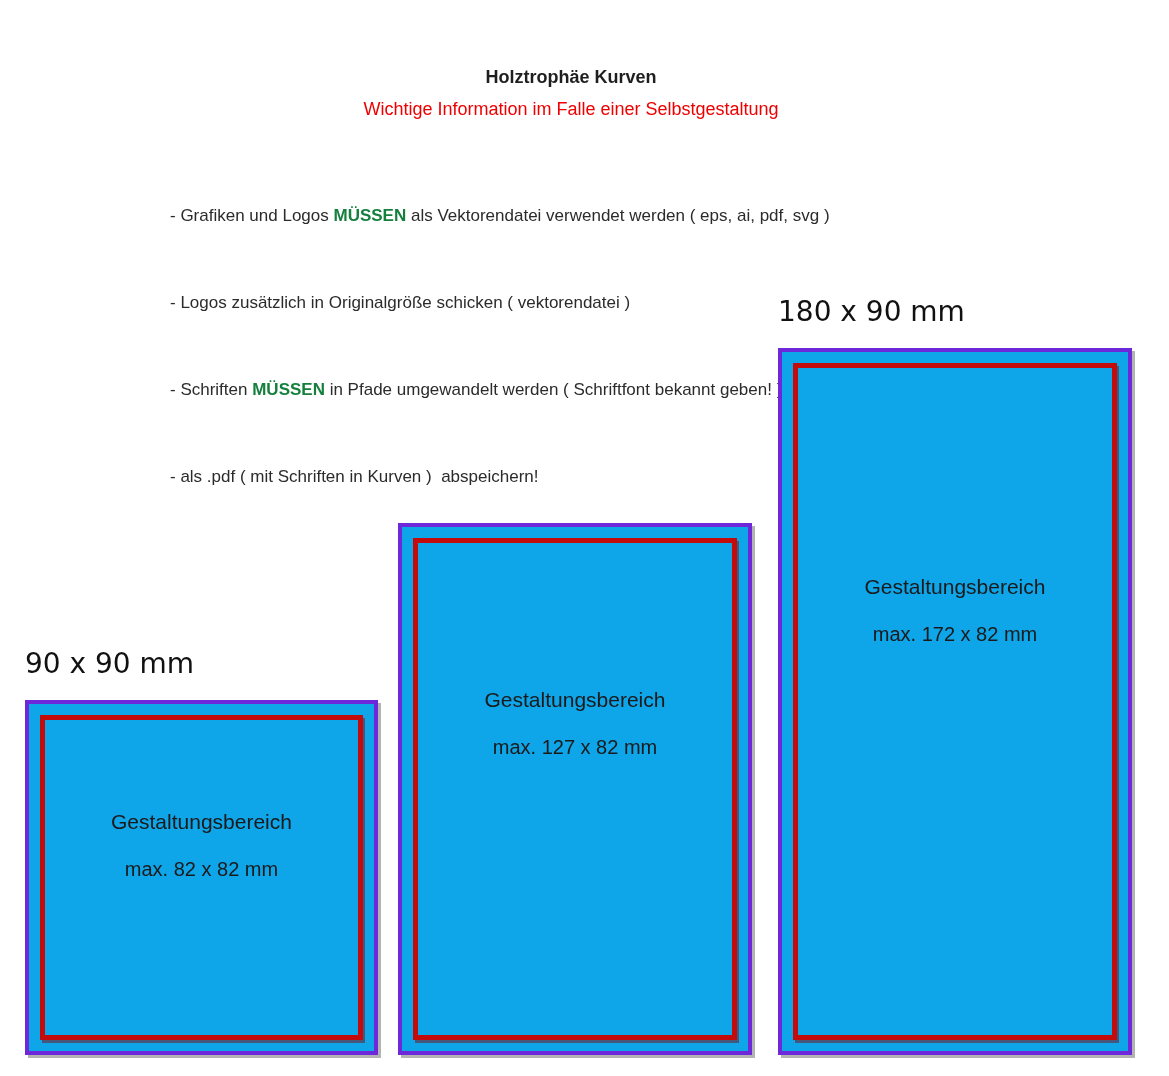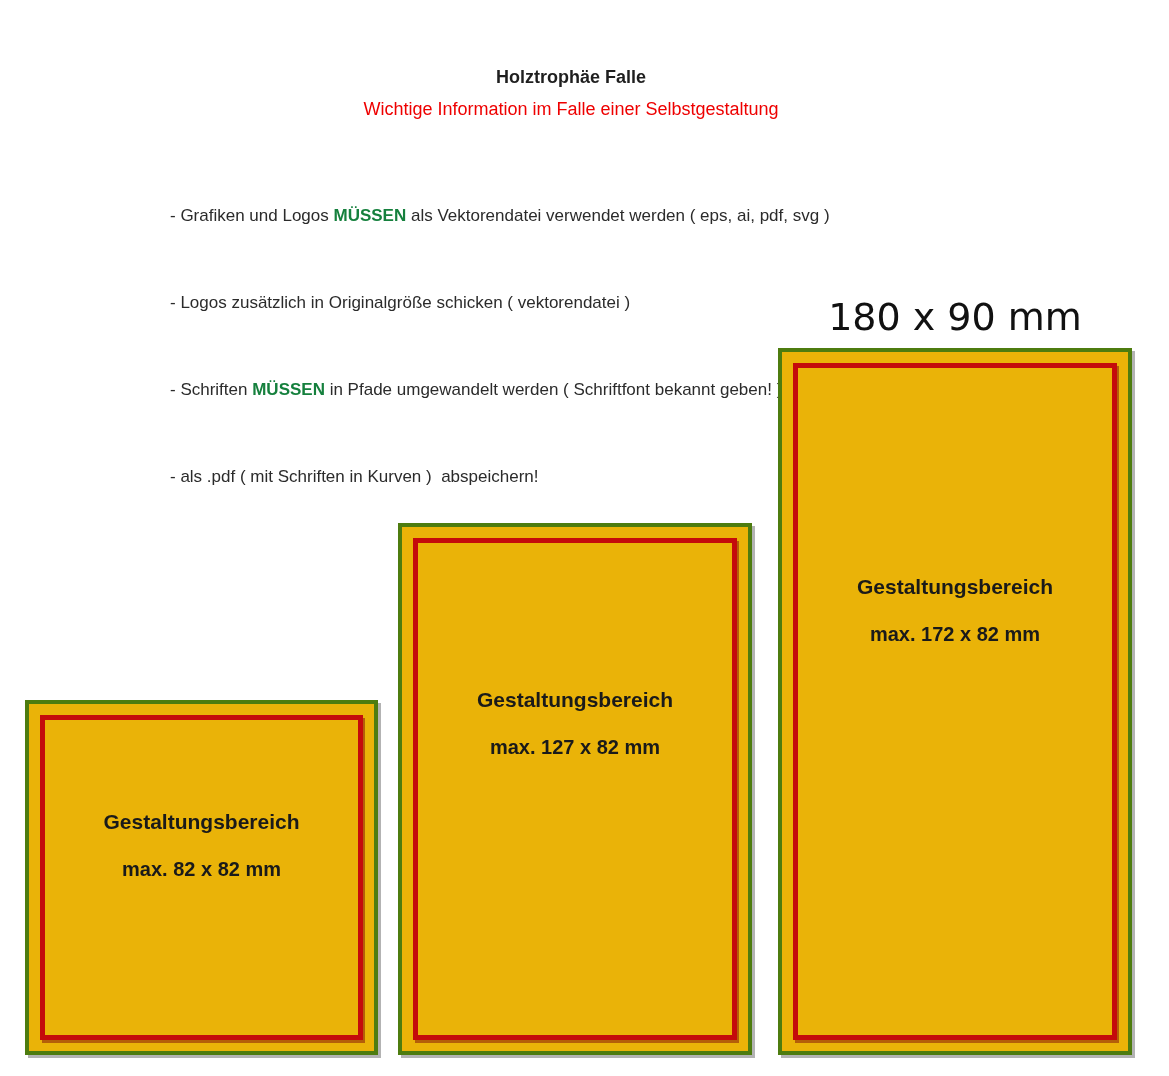--- a/index.html
+++ b/index.html
@@ -54,36 +54,34 @@
     line-height: 29px;
     color: #2b2b2b;
     white-space: pre-wrap;
   }
   .bullet strong { font-weight: bold; color: #15803d; }
 
   
   .panel-title {
     position: absolute;
     font-family: "DejaVu Sans", sans-serif;
-    font-size: 38px;
+    font-size: 28px;
     line-height: 1;
     color: #111111;
-    text-align: center;
   }
   .t1 { left: 25px;  top: 650px; width: 353px; }
   .t2 { left: 398px; top: 473px; width: 354px; }
   .t3 { left: 778px; top: 298px; width: 354px; }
 
   .box {
     position: absolute;
     box-sizing: border-box;
-    border: 4px solid #4d7c0f;
-    background: #eab308;
+    border: 4px solid #6d28d9;
+    background: #0ea5e9;
     box-shadow: 3px 3px 0 #b3b3b3;
-    font-weight: bold;
   }
   .b1 { left: 25px;  top: 700px; width: 353px; height: 355px; }
   .b2 { left: 398px; top: 523px; width: 354px; height: 532px; }
   .b3 { left: 778px; top: 348px; width: 354px; height: 707px; }
 
   .red-frame {
     position: absolute;
     top: 11px; left: 11px; right: 11px; bottom: 11px;
     border: 5px solid #c40b0b;
     box-shadow: 2px 3px 0 rgba(125, 10, 10, 0.5);
@@ -111,31 +109,32 @@
     margin-top: 23px;
     text-align: center;
   }
 </style>
 </head>
 <body>
 
 <div class="page">
 
   <div class="header">
-    <div class="doc-title">Holztrophäe Falle</div>
+    <div class="doc-title">Holztrophäe Kurven</div>
     <div class="doc-subtitle">Wichtige Information im Falle einer Selbstgestaltung</div>
   </div>
 
   <div class="bullets">
     <div class="bullet"><span>- Grafiken und Logos </span><strong>MÜSSEN</strong><span> als Vektorendatei verwendet werden ( eps, ai, pdf, svg )</span></div>
     <div class="bullet"><span>- Logos zusätzlich in Originalgröße schicken ( vektorendatei )</span><strong></strong><span></span></div>
     <div class="bullet"><span>- Schriften </span><strong>MÜSSEN</strong><span> in Pfade umgewandelt werden ( Schriftfont bekannt geben! )</span></div>
     <div class="bullet"><span>- als .pdf ( mit Schriften in Kurven )  abspeichern!</span><strong></strong><span></span></div>
   </div>
 
+  <div class="panel-title t1">90 x 90 mm</div>
   <div class="box b1">
     <div class="red-frame"></div>
     <div class="box-text">
       <div class="area-label">Gestaltungsbereich</div>
       <div class="max-label">max. 82 x 82 mm</div>
     </div>
   </div>
 
   <div class="box b2">
     <div class="red-frame"></div>

